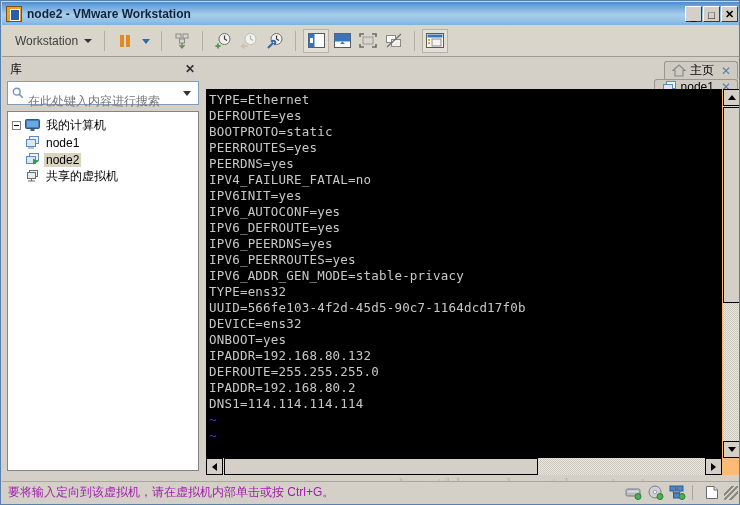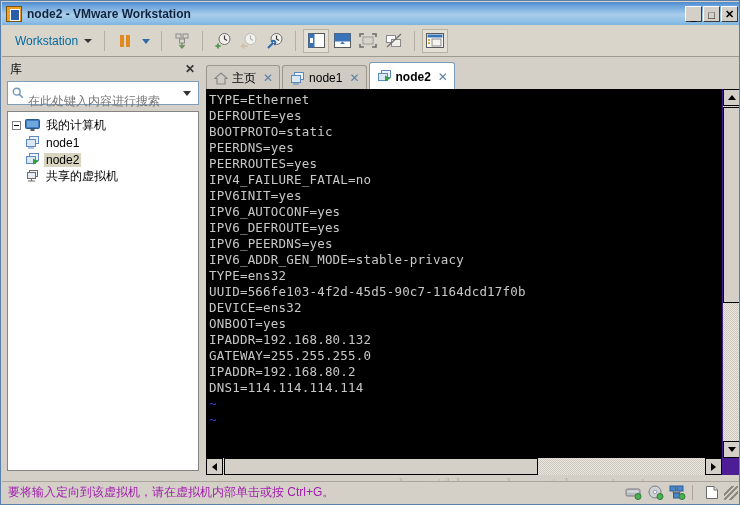--- a/index.html
+++ b/index.html
@@ -80,21 +80,21 @@
     left: 1px; top: 24px;
     width: 738px; height: 32px;
     background: #d9d5cb;
     border-bottom: 1px solid #9e9a90;
     display: flex;
     align-items: center;
     padding-left: 8px;
   }
   #ws-menu {
     display: flex; align-items: center;
-    font-size: 12px; color: #0369a1;
+    font-size: 12px; color: #404040;
     padding: 3px 5px; cursor: default;
     white-space: nowrap;
   }
   .caret-dn {
     width: 0; height: 0;
     border-left: 4px solid transparent;
     border-right: 4px solid transparent;
     border-top: 4px solid #333;
     margin-left: 6px;
   }
@@ -194,20 +194,21 @@
   .indent-1 { padding-left: 17px; }
 
   
   #tabbar {
     position: absolute;
     left: 205px; top: 60px;
     width: 534px; height: 29px;
     background: #d4d0c8;
     display: flex;
     align-items: flex-end;
+    flex-direction: column;
   }
   .tab {
     height: 25px;
     display: flex; align-items: center;
     padding: 0 6px 0 7px;
     margin-right: 2px;
     font-size: 12px;
     color: #000;
     background: #cfcbc2;
     border: 1px solid #9b978d;
@@ -227,21 +228,21 @@
     font-size: 12px;
     color: #5a7fa8;
     font-weight: normal;
   }
 
   
   #console-wrap {
     position: absolute;
     left: 205px; top: 88px;
     width: 534px; height: 386px;
-    background: #4c1d95;
+    background: #fdba74;
   }
   #console {
     position: absolute;
     left: 0; top: 0;
     width: 516px; height: 369px;
     background: #000;
     overflow: hidden;
     padding: 3px 0 0 3px;
   }
   .cline {
@@ -536,34 +537,35 @@
         <span class="tclose">✕</span>
       </div>
     </div>
 
   <div id="console-wrap">
 
     <div id="console">
         <div class="cline">TYPE=Ethernet</div>
         <div class="cline">DEFROUTE=yes</div>
         <div class="cline">BOOTPROTO=static</div>
+        <div class="cline">PEERROUTES=yes</div>
         <div class="cline">PEERDNS=yes</div>
-        <div class="cline">PEERROUTES=yes</div>
         <div class="cline">IPV4_FAILURE_FATAL=no</div>
         <div class="cline">IPV6INIT=yes</div>
         <div class="cline">IPV6_AUTOCONF=yes</div>
         <div class="cline">IPV6_DEFROUTE=yes</div>
         <div class="cline">IPV6_PEERDNS=yes</div>
+        <div class="cline">IPV6_PEERROUTES=yes</div>
         <div class="cline">IPV6_ADDR_GEN_MODE=stable-privacy</div>
         <div class="cline">TYPE=ens32</div>
         <div class="cline">UUID=566fe103-4f2d-45d5-90c7-1164dcd17f0b</div>
         <div class="cline">DEVICE=ens32</div>
         <div class="cline">ONBOOT=yes</div>
         <div class="cline">IPADDR=192.168.80.132</div>
-        <div class="cline">GATEWAY=255.255.255.0</div>
+        <div class="cline">DEFROUTE=255.255.255.0</div>
         <div class="cline">IPADDR=192.168.80.2</div>
         <div class="cline">DNS1=114.114.114.114</div>
         <div class="cline tilde">~</div>
         <div class="cline tilde">~</div>
       </div>
 
     <div id="vscroll">
       <div class="sb-track" style="left:0;top:17px;width:17px;height:335px;"></div>
       <div class="sb-btn" style="left:0;top:0;width:17px;height:17px;">
           <span class="arr arr-up"></span>

